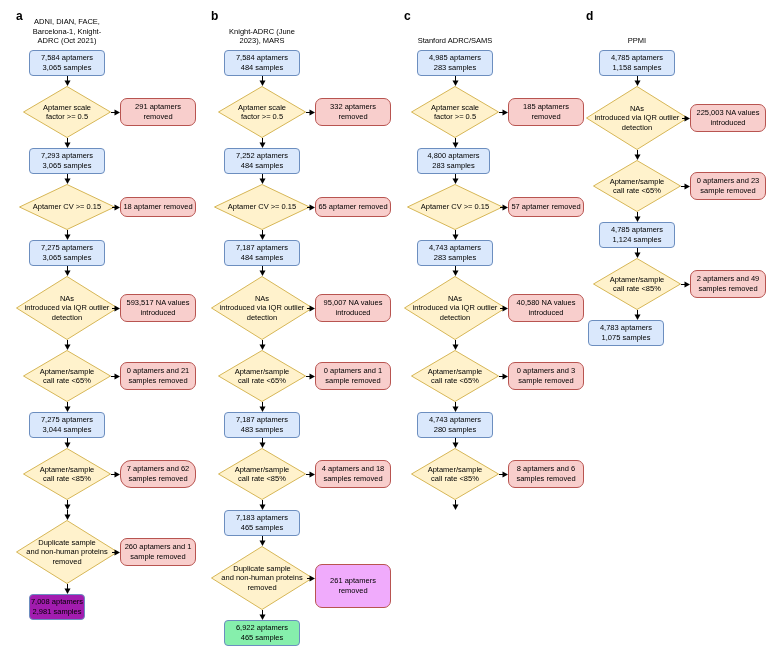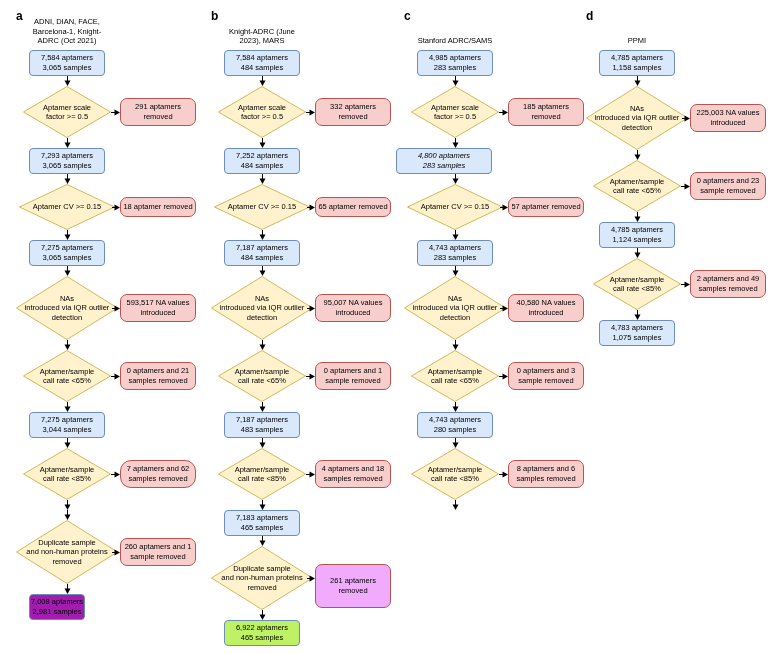--- a/index.html
+++ b/index.html
@@ -387,21 +387,21 @@
           <div class="node-removed" style="left: 112px; top: 18px; width: 76px; height: 44px; background: #f0abfc; border-color: rgb(184, 84, 80);">
             <span class="node-text">261 aptamers
 removed</span>
           </div>
         </div>
         <svg width="9" height="10" class="varrow" style="margin-left: 54.5px;">
           <line x1="4.5" y1="0" x2="4.5" y2="5" stroke="#000000" stroke-width="1"></line>
           <polygon points="1.5,4.5 7.5,4.5 4.5,10" fill="#000000"></polygon>
         </svg>
         <div class="step" style="height: 26px;">
-          <div class="node-box" style="width: 76px; height: 26px; margin-left: 21px; background: #bef264; border-color: rgb(108, 142, 191);">
+          <div class="node-box" style="width: 76px; height: 26px; margin-left: 21px; background: #86efac; border-color: rgb(108, 142, 191);">
             <span class="node-text">6,922 aptamers
 465 samples</span>
           </div>
         </div>
       </div>
     </div>
     <div class="panel" style="left: 396px; top: 8px; width: 190px;">
       <div class="panel-letter">c</div>
       <div class="panel-title" style="left: -6px;"><span>Stanford ADRC/SAMS</span></div>
       <div class="flow">
@@ -430,21 +430,21 @@
           <div class="node-removed" style="left: 112px; top: 12px; width: 76px; height: 28px; background: rgb(248, 206, 204); border-color: rgb(184, 84, 80);">
             <span class="node-text">185 aptamers
 removed</span>
           </div>
         </div>
         <svg width="9" height="10" class="varrow" style="margin-left: 54.5px;">
           <line x1="4.5" y1="0" x2="4.5" y2="5" stroke="#000000" stroke-width="1"></line>
           <polygon points="1.5,4.5 7.5,4.5 4.5,10" fill="#000000"></polygon>
         </svg>
         <div class="step" style="height: 26px;">
-          <div class="node-box" style="width: 96px; height: 26px; background: rgb(218, 232, 252); border-color: rgb(108, 142, 191); font-style: italic;">
+          <div class="node-box" style="width: 73px; height: 26px; margin-left: 21px; background: rgb(218, 232, 252); border-color: rgb(108, 142, 191);">
             <span class="node-text">4,800 aptamers
 283 samples</span>
           </div>
         </div>
         <svg width="9" height="10" class="varrow" style="margin-left: 54.5px;">
           <line x1="4.5" y1="0" x2="4.5" y2="5" stroke="#000000" stroke-width="1"></line>
           <polygon points="1.5,4.5 7.5,4.5 4.5,10" fill="#000000"></polygon>
         </svg>
         <div class="step" style="height: 46px;">
           <div class="node-diamond" style="width: 96px; height: 46px; margin-left: 11px;">
@@ -633,20 +633,20 @@
           <div class="node-removed" style="left: 112px; top: 12px; width: 76px; height: 28px; background: rgb(248, 206, 204); border-color: rgb(184, 84, 80);">
             <span class="node-text">2 aptamers and 49
 samples removed</span>
           </div>
         </div>
         <svg width="9" height="10" class="varrow" style="margin-left: 54.5px;">
           <line x1="4.5" y1="0" x2="4.5" y2="5" stroke="#000000" stroke-width="1"></line>
           <polygon points="1.5,4.5 7.5,4.5 4.5,10" fill="#000000"></polygon>
         </svg>
         <div class="step" style="height: 26px;">
-          <div class="node-box" style="width: 76px; height: 26px; margin-left: 21px; background: rgb(218, 232, 252); border-color: rgb(108, 142, 191);">
+          <div class="node-box" style="width: 76px; height: 26px; margin-left: 10px; background: rgb(218, 232, 252); border-color: rgb(108, 142, 191);">
             <span class="node-text">4,783 aptamers
 1,075 samples</span>
           </div>
         </div>
       </div>
     </div>
   </div>
 
 </body></html>

